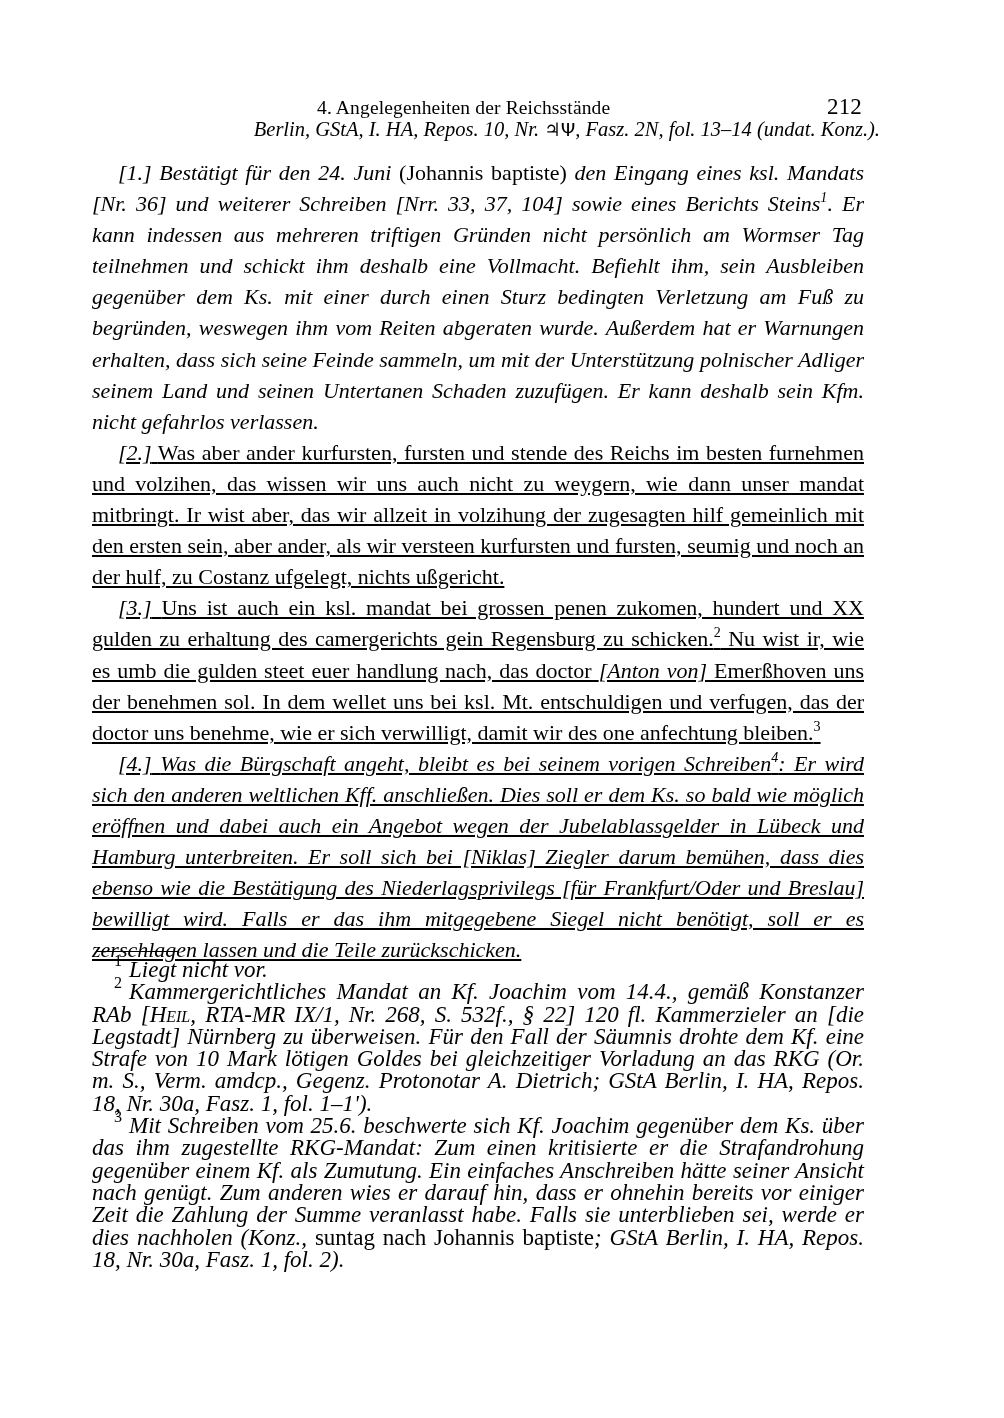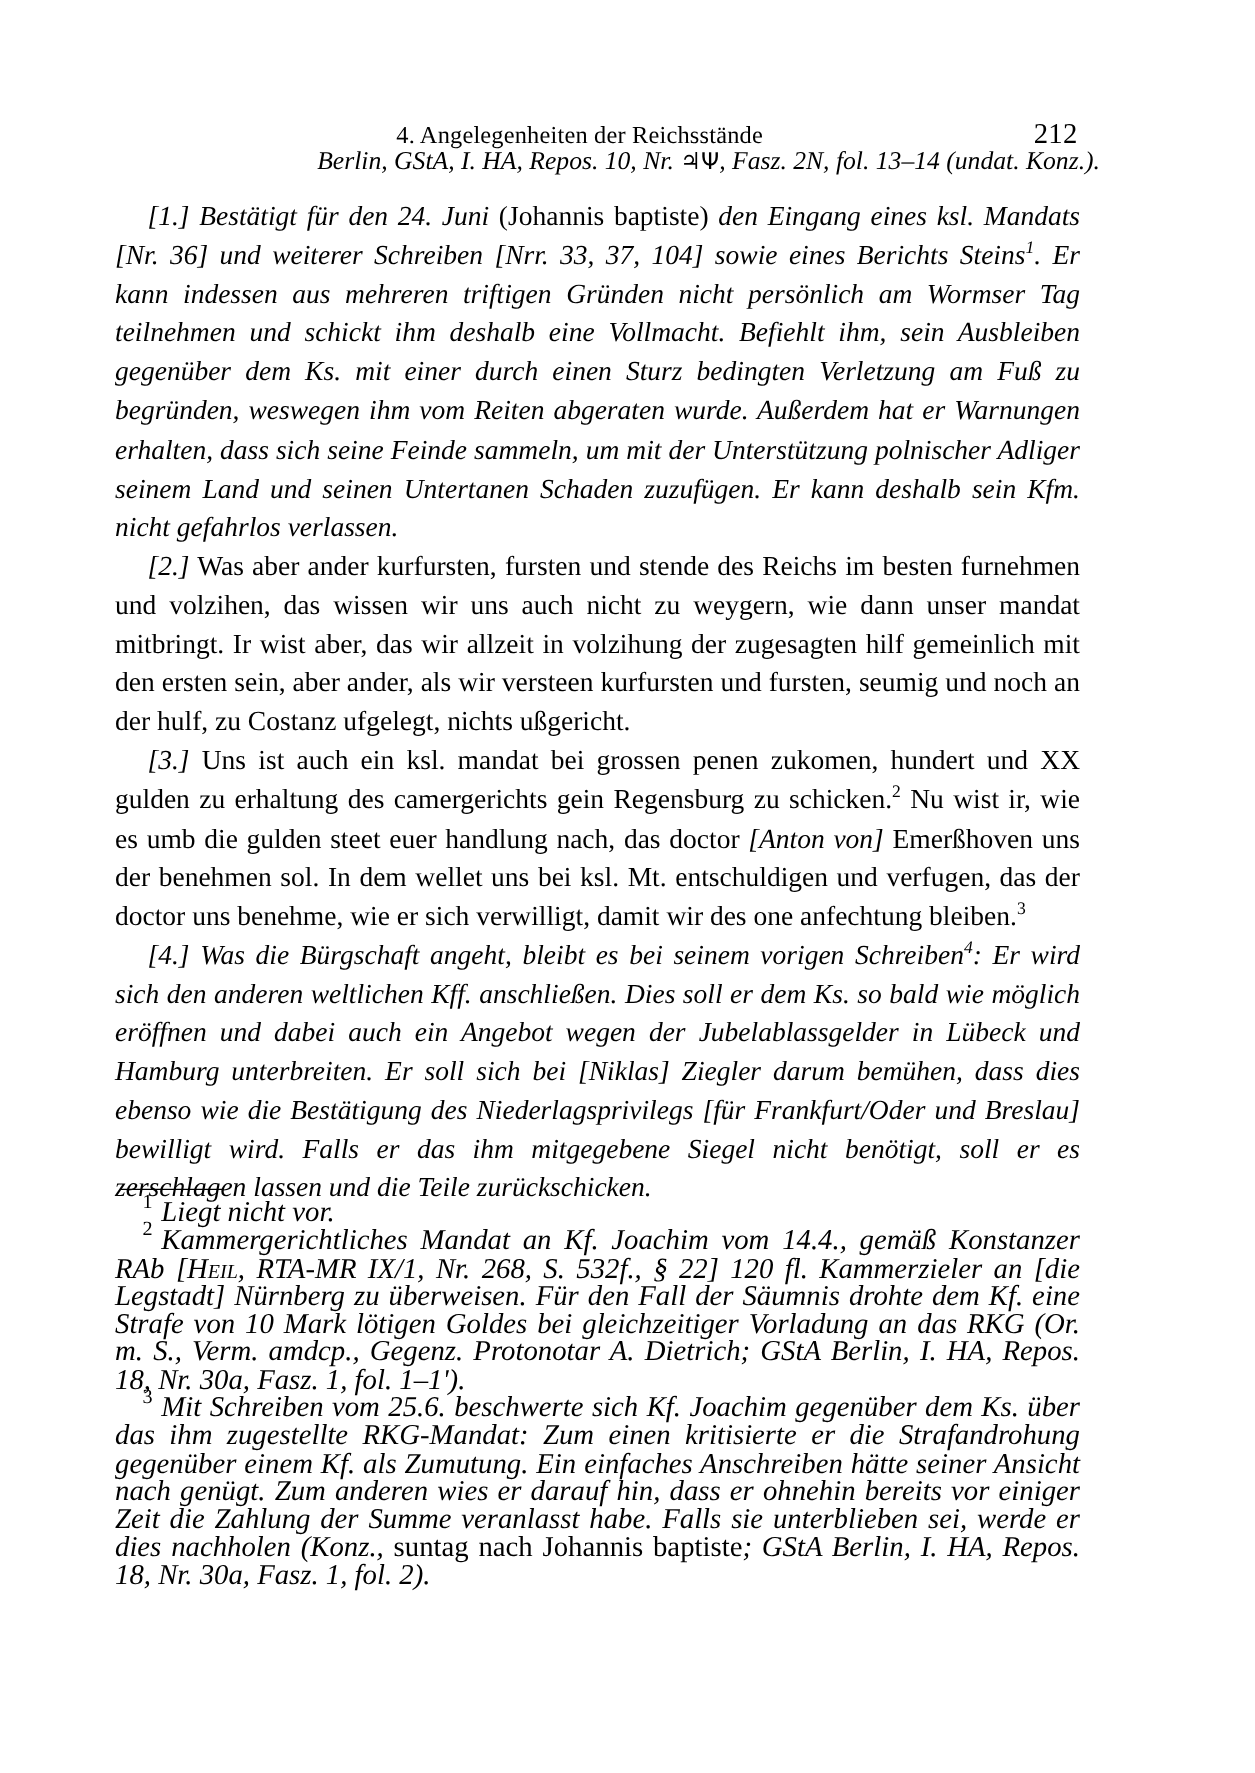--- a/index.html
+++ b/index.html
@@ -67,20 +67,21 @@
     line-height: 31.1px;
     text-align: justify;
     text-justify: inter-word;
     hyphens: manual;
   }
   p.para.italic {
     font-style: italic;
   }
   p.para + p.para {
     margin-top: 0;
+    text-decoration: underline;
   }
   .indent {
     display: inline-block;
     width: 26px;
   }
   .it { font-style: italic; }
   .up { font-style: normal; }
   sup.fn {
     font-size: 0.64em;
     vertical-align: 0.62em;

